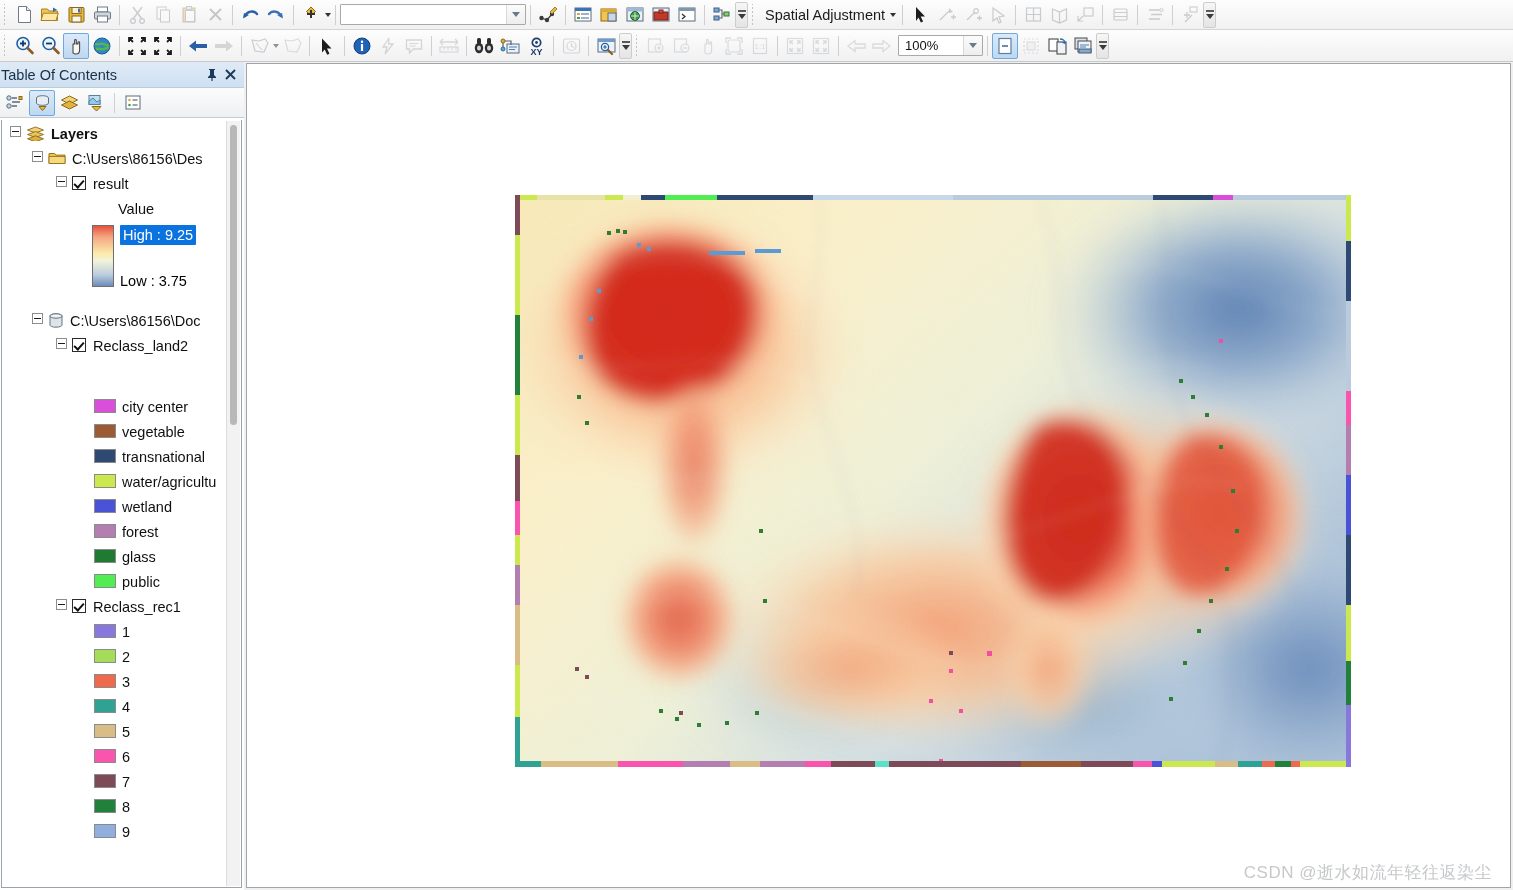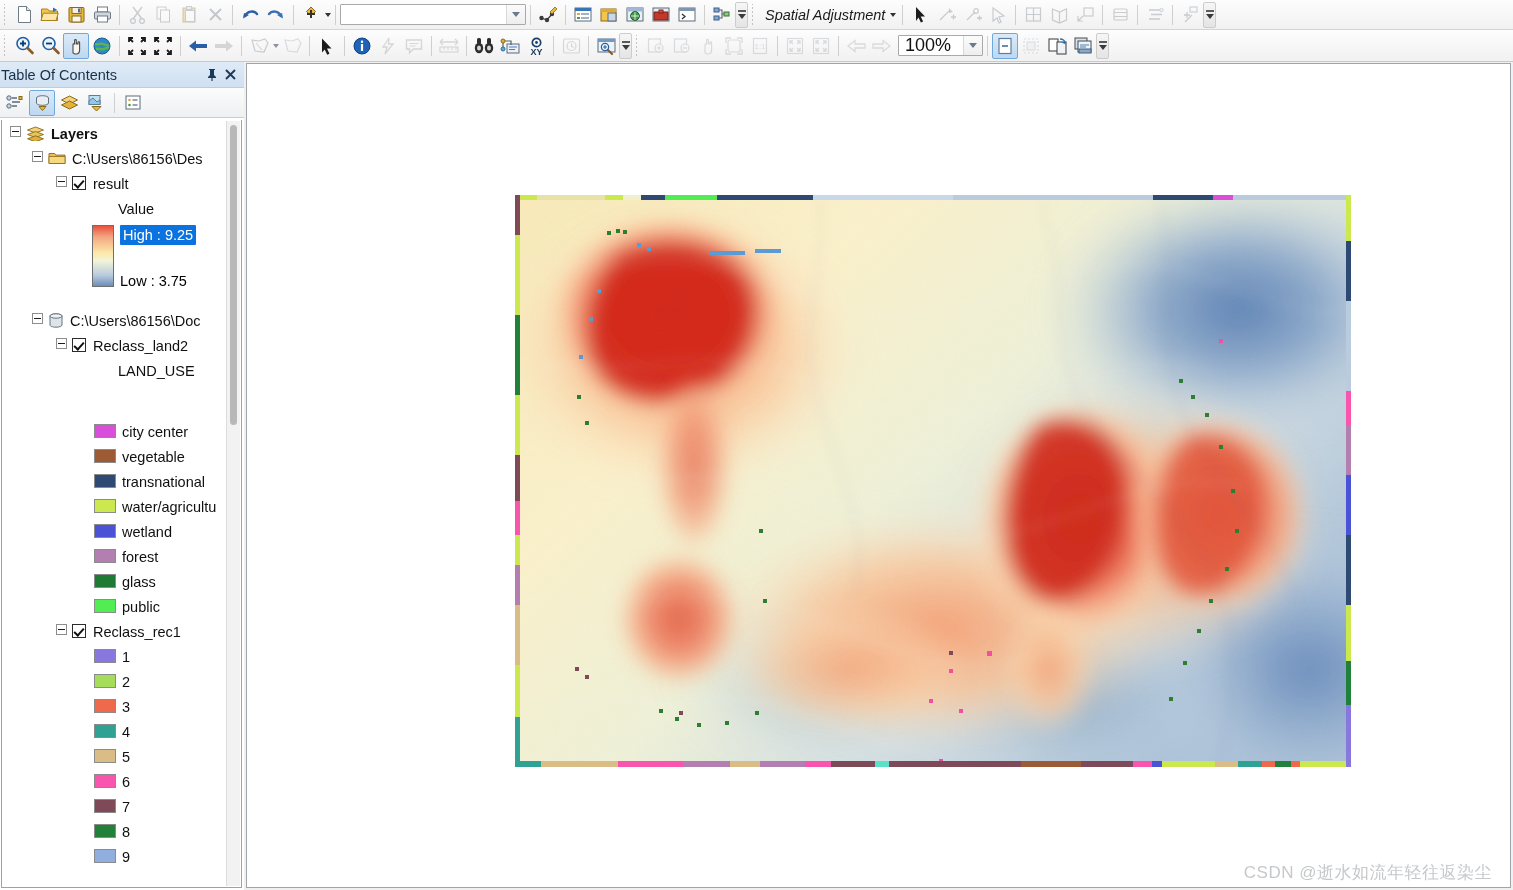--- a/index.html
+++ b/index.html
@@ -51,28 +51,28 @@
   }
   .overflow i{ display:block;width:8px;height:2px;background:#5a5a5a; }
   .overflow .tri{
     width:0;height:0;border-left:4px solid transparent;border-right:4px solid transparent;
     border-top:5px solid #3b3b3b;
   }
   .combo{
     height:21px; border:1px solid #a9a9a9; background:#fff;
     display:flex; align-items:center; flex:0 0 auto; border-radius:1px;
   }
-  .combo .cval{ font-size:18px; color:#111; padding:0 4px 0 6px; flex:1 1 auto; white-space:nowrap; }
+  .combo .cval{ font-size:13px; color:#111; padding:0 4px 0 6px; flex:1 1 auto; white-space:nowrap; }
   .combo .cbtn{
     width:19px; height:19px; display:flex;align-items:center;justify-content:center;
     border-left:1px solid #d8d8d8; background:linear-gradient(#fbfbfb,#eee);
   }
   .chev{ width:0;height:0;border-left:4px solid transparent;border-right:4px solid transparent;border-top:5px solid #6a7a8a;}
   .menu-label{
-    font-size:14.5px; color:#1b1b1b; padding:0 2px 0 6px; white-space:nowrap; display:flex; align-items:center; gap:4px;font-style:italic;
+    font-size:14.5px; color:#1b1b1b; padding:0 2px 0 6px; white-space:nowrap; display:flex; align-items:center; gap:4px;
   }
 
   
   .workspace{ display:flex; height:828px; width:1513px; }
 
   
   .toc{
     width:244px; flex:0 0 244px; height:100%;
     background:#ffffff; display:flex; flex-direction:column; position:relative;
   }
@@ -764,23 +764,20 @@
                 <ellipse cx="8" cy="3" rx="6" ry="2.2" fill="#eef2f6" stroke="#67737f"></ellipse>
               </svg>
           </span>
           <span class="lbl">C:\Users\86156\Doc</span>
         </div>
 
         <div class="row" style="padding-left:50px;">
           <span class="expander"></span>
           <span class="ckbox"></span>
           <span class="lbl">Reclass_land2</span>
-        </div>
-        <div class="row" style="padding-left:112px;">
-          <span class="lbl">LAND_USE</span>
         </div>
 
         <div>
           <div class="row" style="padding-left:88px;margin-top:36px;">
             <span class="swatch" style="background:#d94fd9;"></span>
             <span class="lbl">city center</span>
           </div>
           <div class="row" style="padding-left:88px;">
             <span class="swatch" style="background:#9c5a35;"></span>
             <span class="lbl">vegetable</span>

